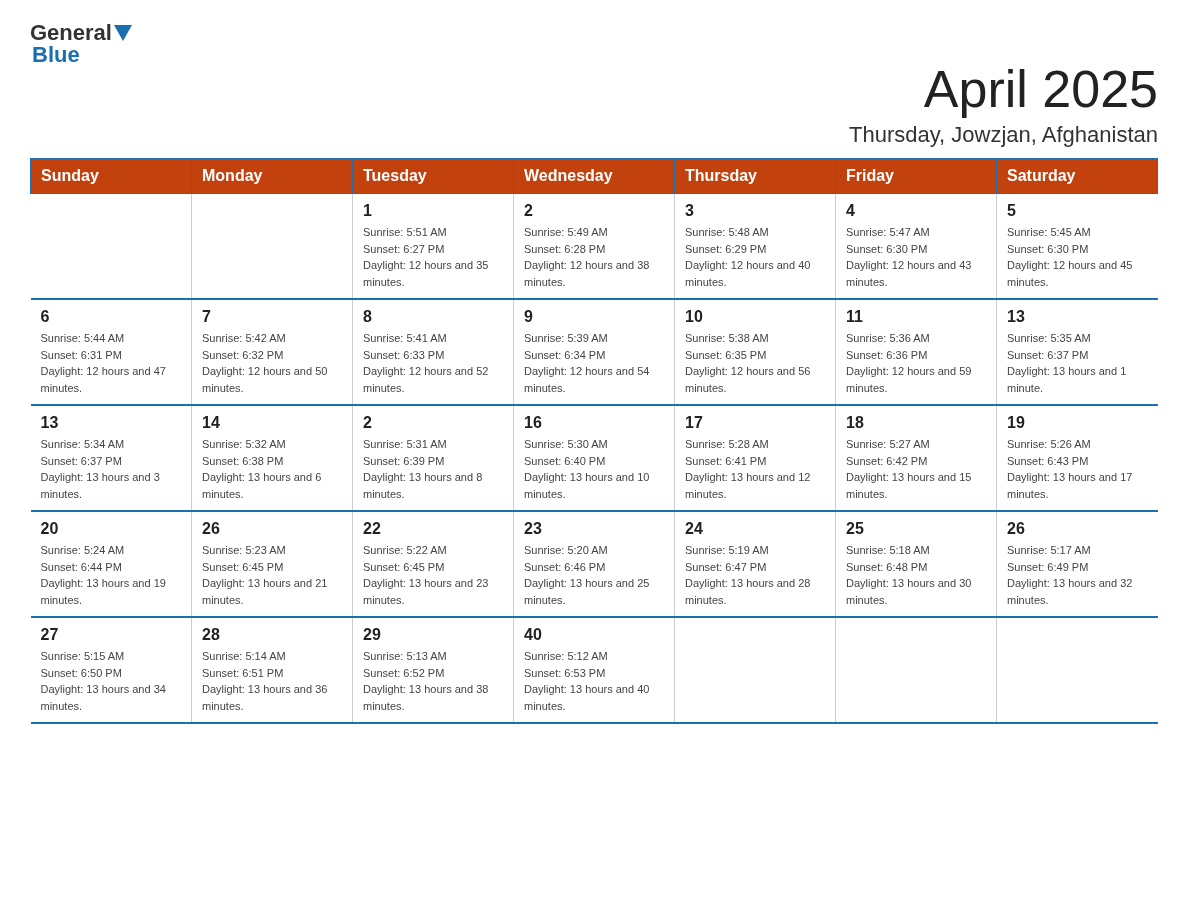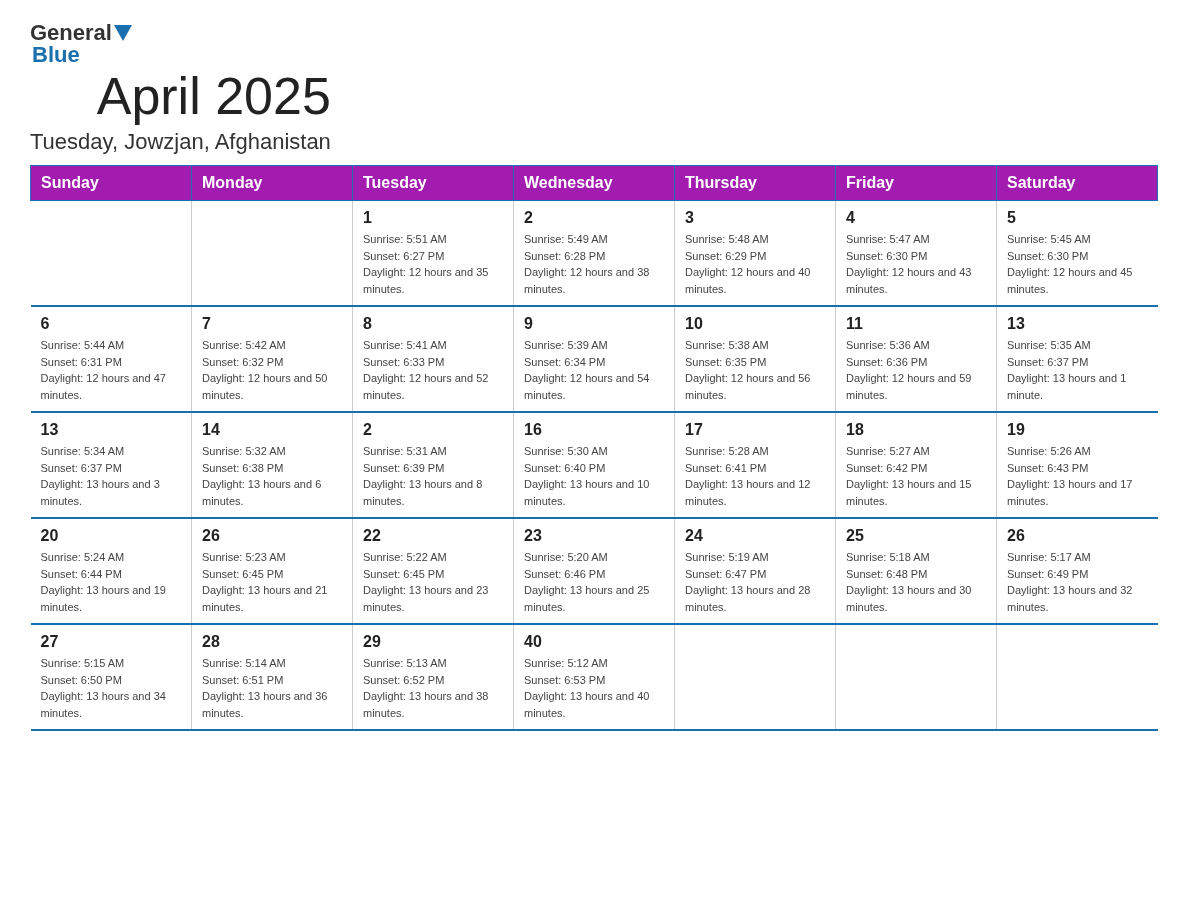--- a/index.html
+++ b/index.html
@@ -8,53 +8,53 @@
       background: #fff;
       width: 1188px;
       min-height: 918px;
       padding: 20px 30px;
     }
     .header {
       display: flex;
       justify-content: space-between;
       align-items: flex-start;
       margin-bottom: 10px;
-      flex-direction: column;
     }
     .logo-text-general {
       font-size: 22px;
       font-weight: bold;
       color: #333;
     }
     .logo-text-blue {
       font-size: 22px;
       font-weight: bold;
       color: #1a6faf;
     }
     .title-block {
       text-align: right;
     }
     .month-title {
       font-size: 52px;
       font-weight: normal;
       color: #222;
       line-height: 1.1;
+      margin-top: 41px;
     }
     .location-title {
       font-size: 22px;
       color: #333;
       margin-top: 4px;
     }
     table {
       width: 100%;
       border-collapse: collapse;
       margin-top: 10px;
     }
     thead tr {
-      background-color: #a21caf;
+      background-color: #c2410c;
     }
     thead th {
       color: #fff;
       font-size: 16px;
       font-weight: bold;
       padding: 8px 10px;
       text-align: left;
       border: 1px solid #1a6faf;
     }
     tbody tr {
@@ -105,21 +105,21 @@
     <div class="logo-line1">
       <span class="logo-text-general">General</span>
       <svg width="18" height="18" viewBox="0 0 18 18" style="margin-left:2px;margin-top:2px;">
         <polygon points="0,0 18,0 9,16" fill="#1a6faf"></polygon>
       </svg>
     </div>
     <span class="logo-text-blue" style="margin-top:-4px;margin-left:2px;">Blue</span>
   </div>
   <div class="title-block">
     <div class="month-title">April 2025</div>
-    <div class="location-title">Tuesday, Jowzjan, Afghanistan</div>
+    <div class="location-title">Thursday, Jowzjan, Afghanistan</div>
   </div>
 </div>
 
 <table>
   <thead>
     <tr>
     <th>Sunday</th>
         <th>Monday</th>
         <th>Tuesday</th>
         <th>Wednesday</th>

